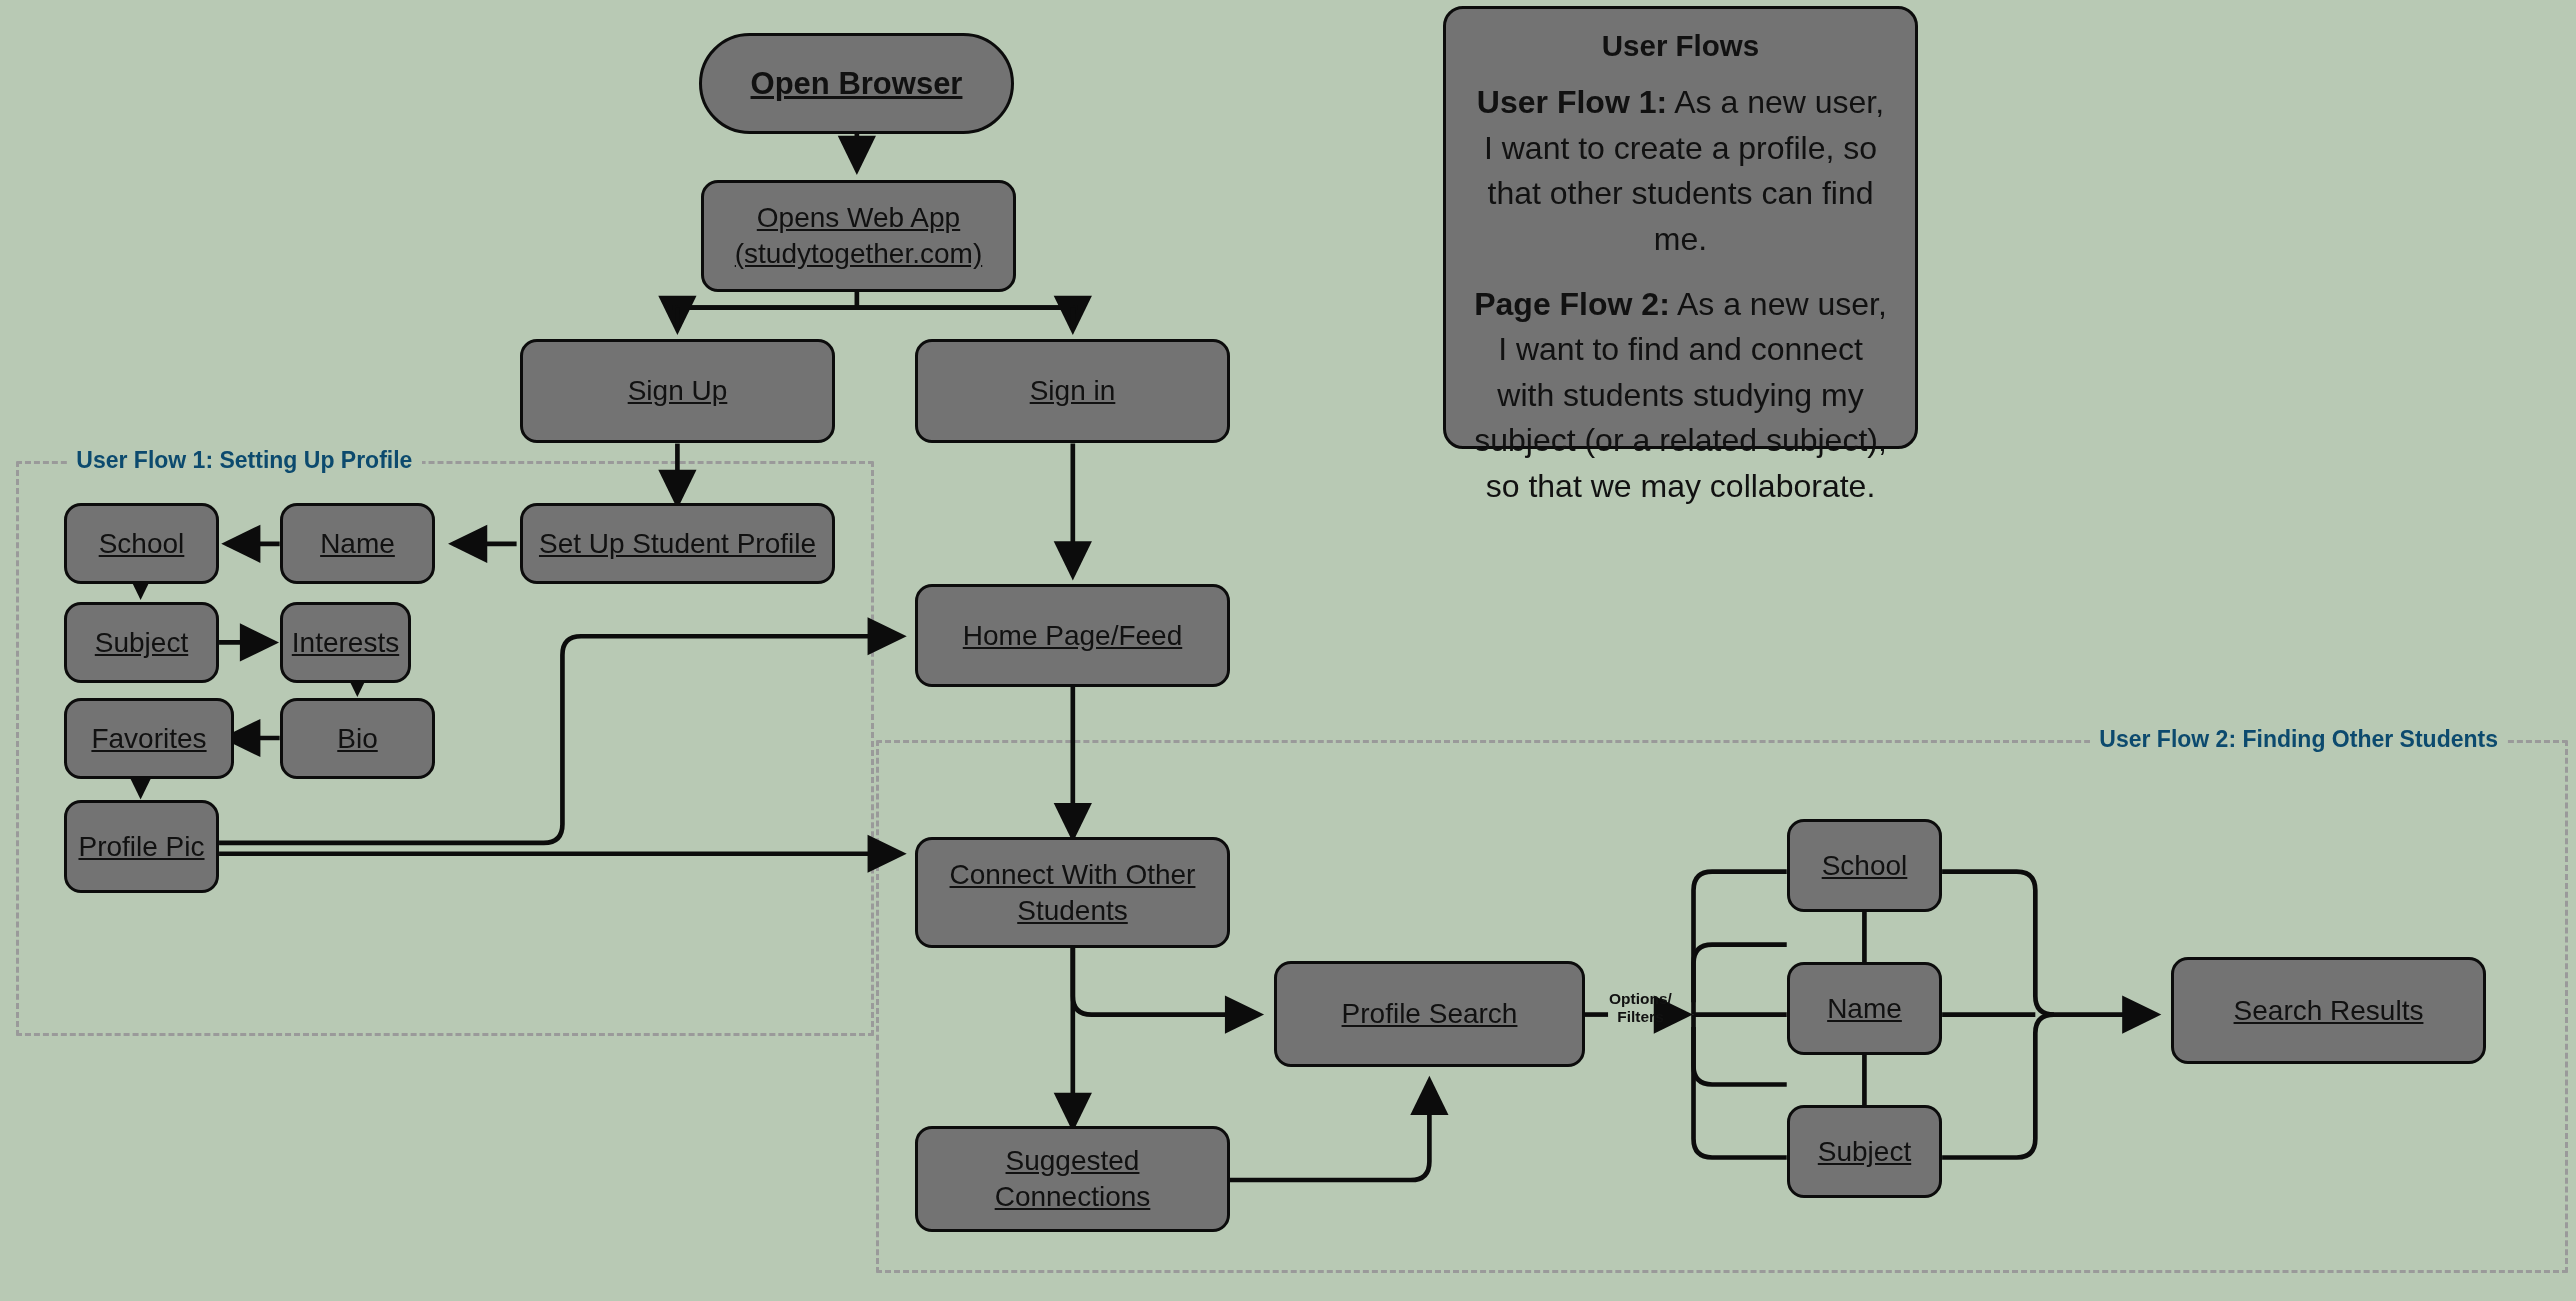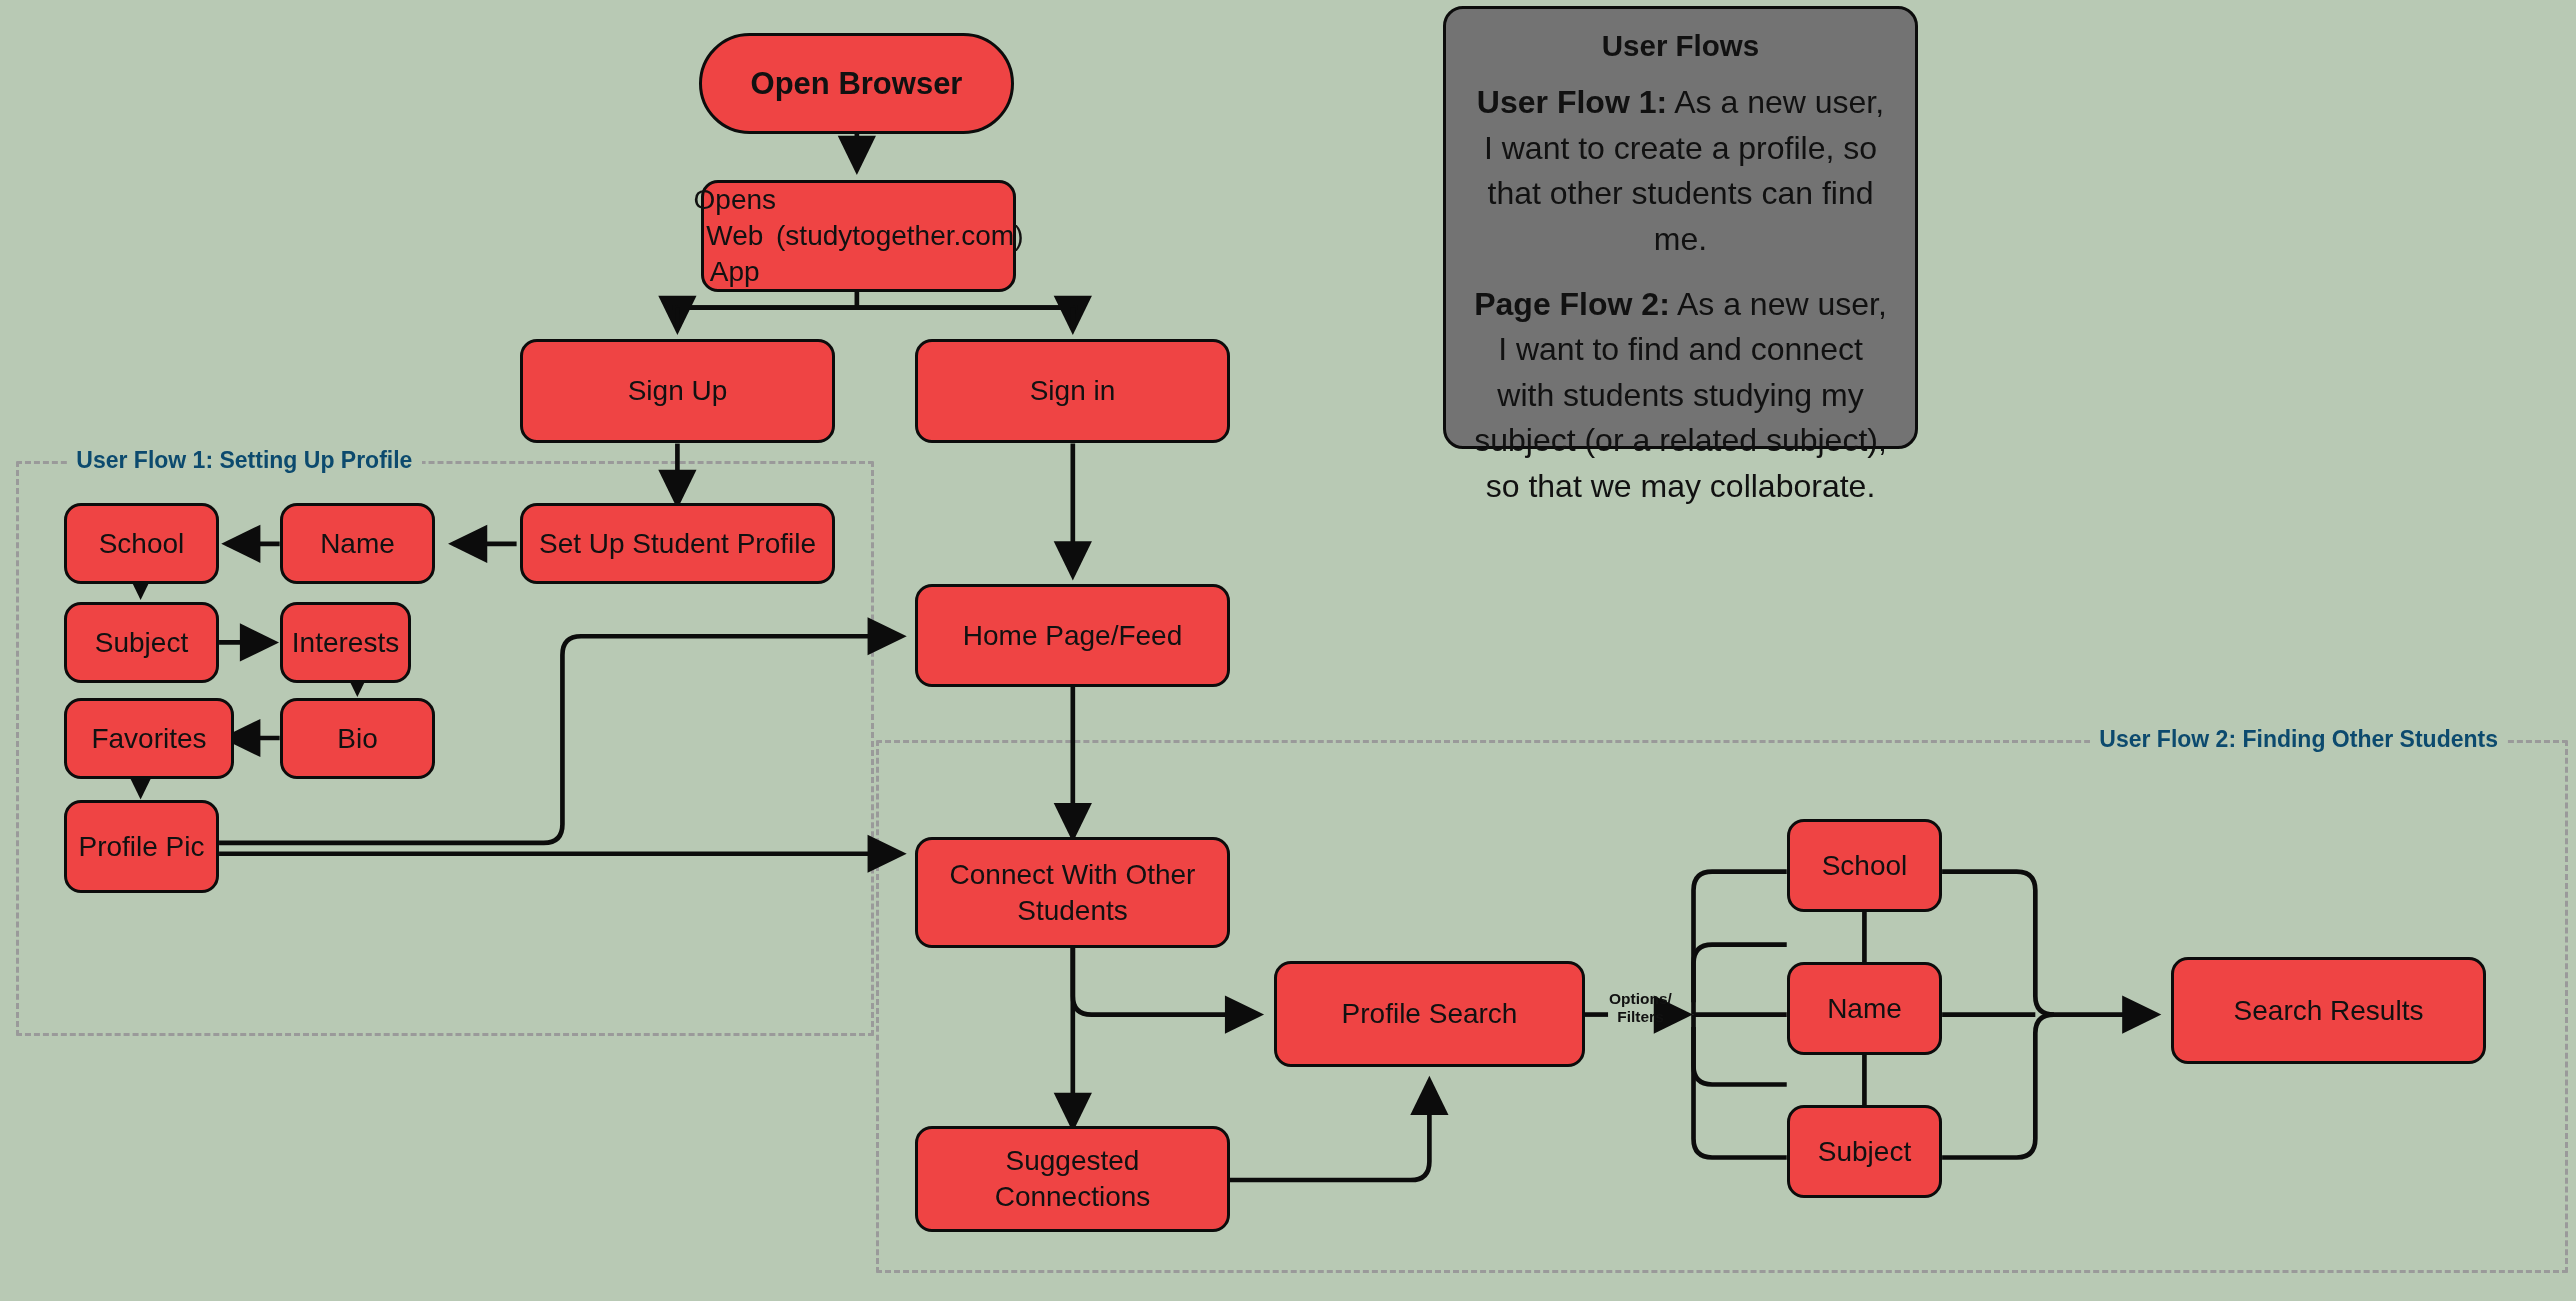--- a/index.html
+++ b/index.html
@@ -16,32 +16,33 @@
     font-family: "Liberation Sans", sans-serif;
   }
   svg.layer {
     position: absolute;
     left: 0; top: 0;
     width: 2576px;
     height: 1302px;
   }
   .node {
     position: absolute;
-    background: #ef4444;
+    background: #737373;
     border: 3.9px solid #0c0c0c;
     box-sizing: border-box;
     display: flex;
     align-items: center;
     justify-content: center;
     text-align: center;
     color: #111111;
     font-size: 28px;
     line-height: 1.28;
     border-radius: 17px;
     padding: 3.1px 7.8px;
+    text-decoration: underline;
   }
   .node.pill {
     border-radius: 776px;
     font-weight: bold;
     font-size: 31px;
   }
   .group-box {
     position: absolute;
     border: 3.1px dashed #9a9a9a;
     box-sizing: border-box;
@@ -163,21 +164,21 @@
       <path d="M2400,1356 L2400,1440"></path>
 
       <path d="M2500,1122 L2596,1122 Q2620,1122 2620,1146 L2620,1282 Q2620,1306 2644,1306 L2775,1306" marker-end="url(#arrow)"></path>
       <path d="M2500,1490 L2596,1490 Q2620,1490 2620,1466 L2620,1330 Q2620,1306 2644,1306"></path>
       <path d="M2500,1306 L2620,1306"></path>
     </g>
   </svg>
 
   <div class="node pill" style="left:699px; top:33px; width:315px; height:101px;">Open Browser</div>
 
-  <div class="node" style="left:701px; top:180px; width:315px; height:112px; flex-direction:row;">
+  <div class="node" style="left:701px; top:180px; width:315px; height:112px; flex-direction:column;">
     <span>Opens Web App</span>
     <span>(studytogether.com)</span>
   </div>
 
   <div class="node" style="left:520px; top:339px; width:315px; height:104px;">Sign Up</div>
 
   <div class="node" style="left:915px; top:339px; width:315px; height:104px;">Sign in</div>
 
   <div class="node" style="left:520px; top:503px; width:315px; height:81px;">Set Up Student Profile</div>
 

